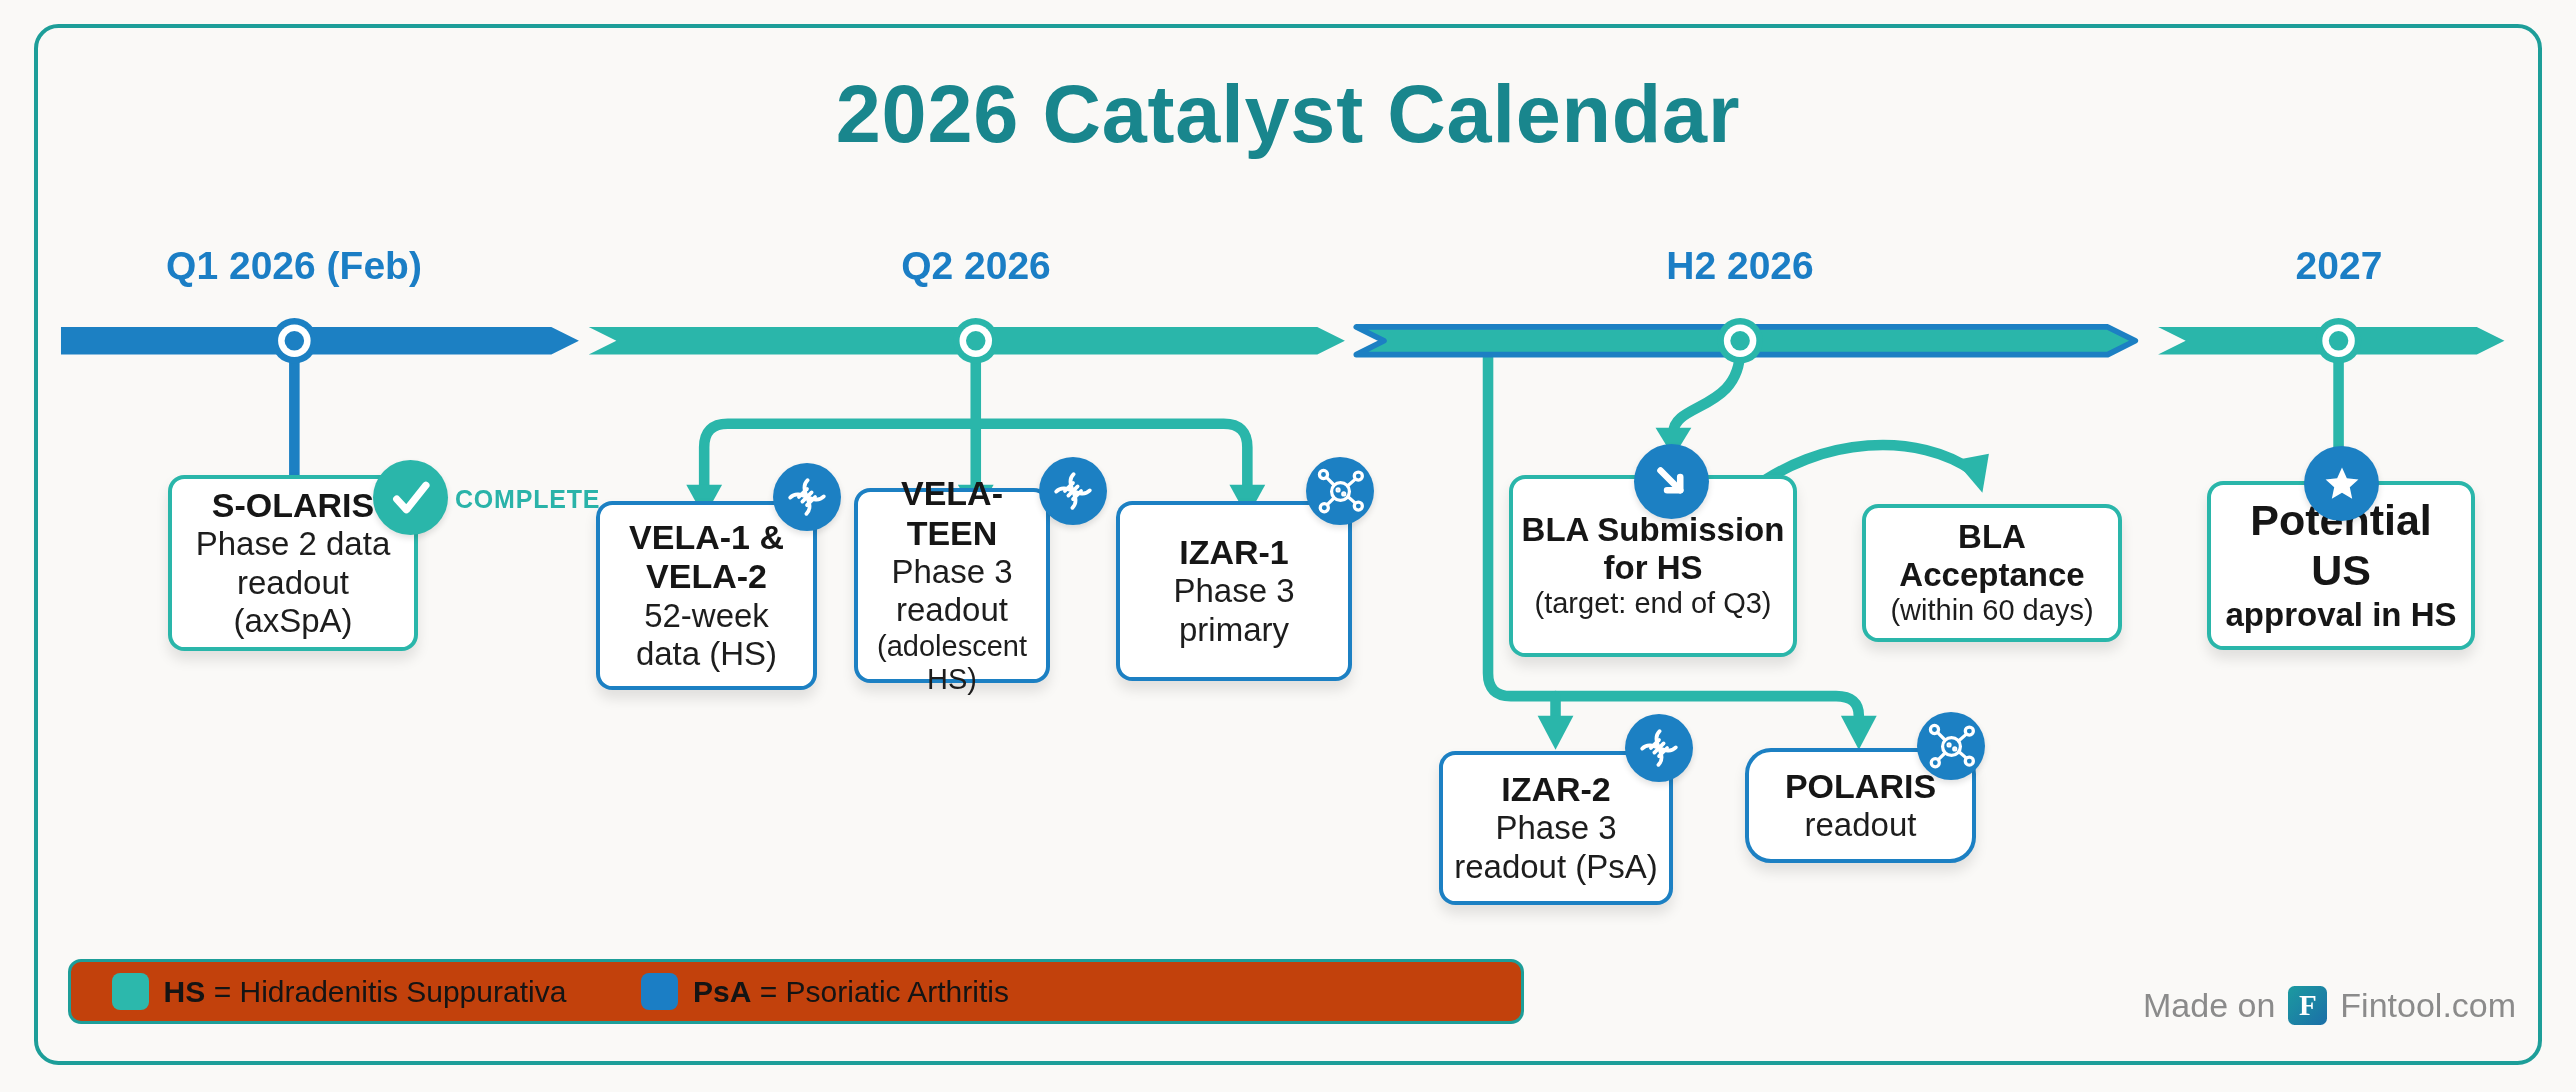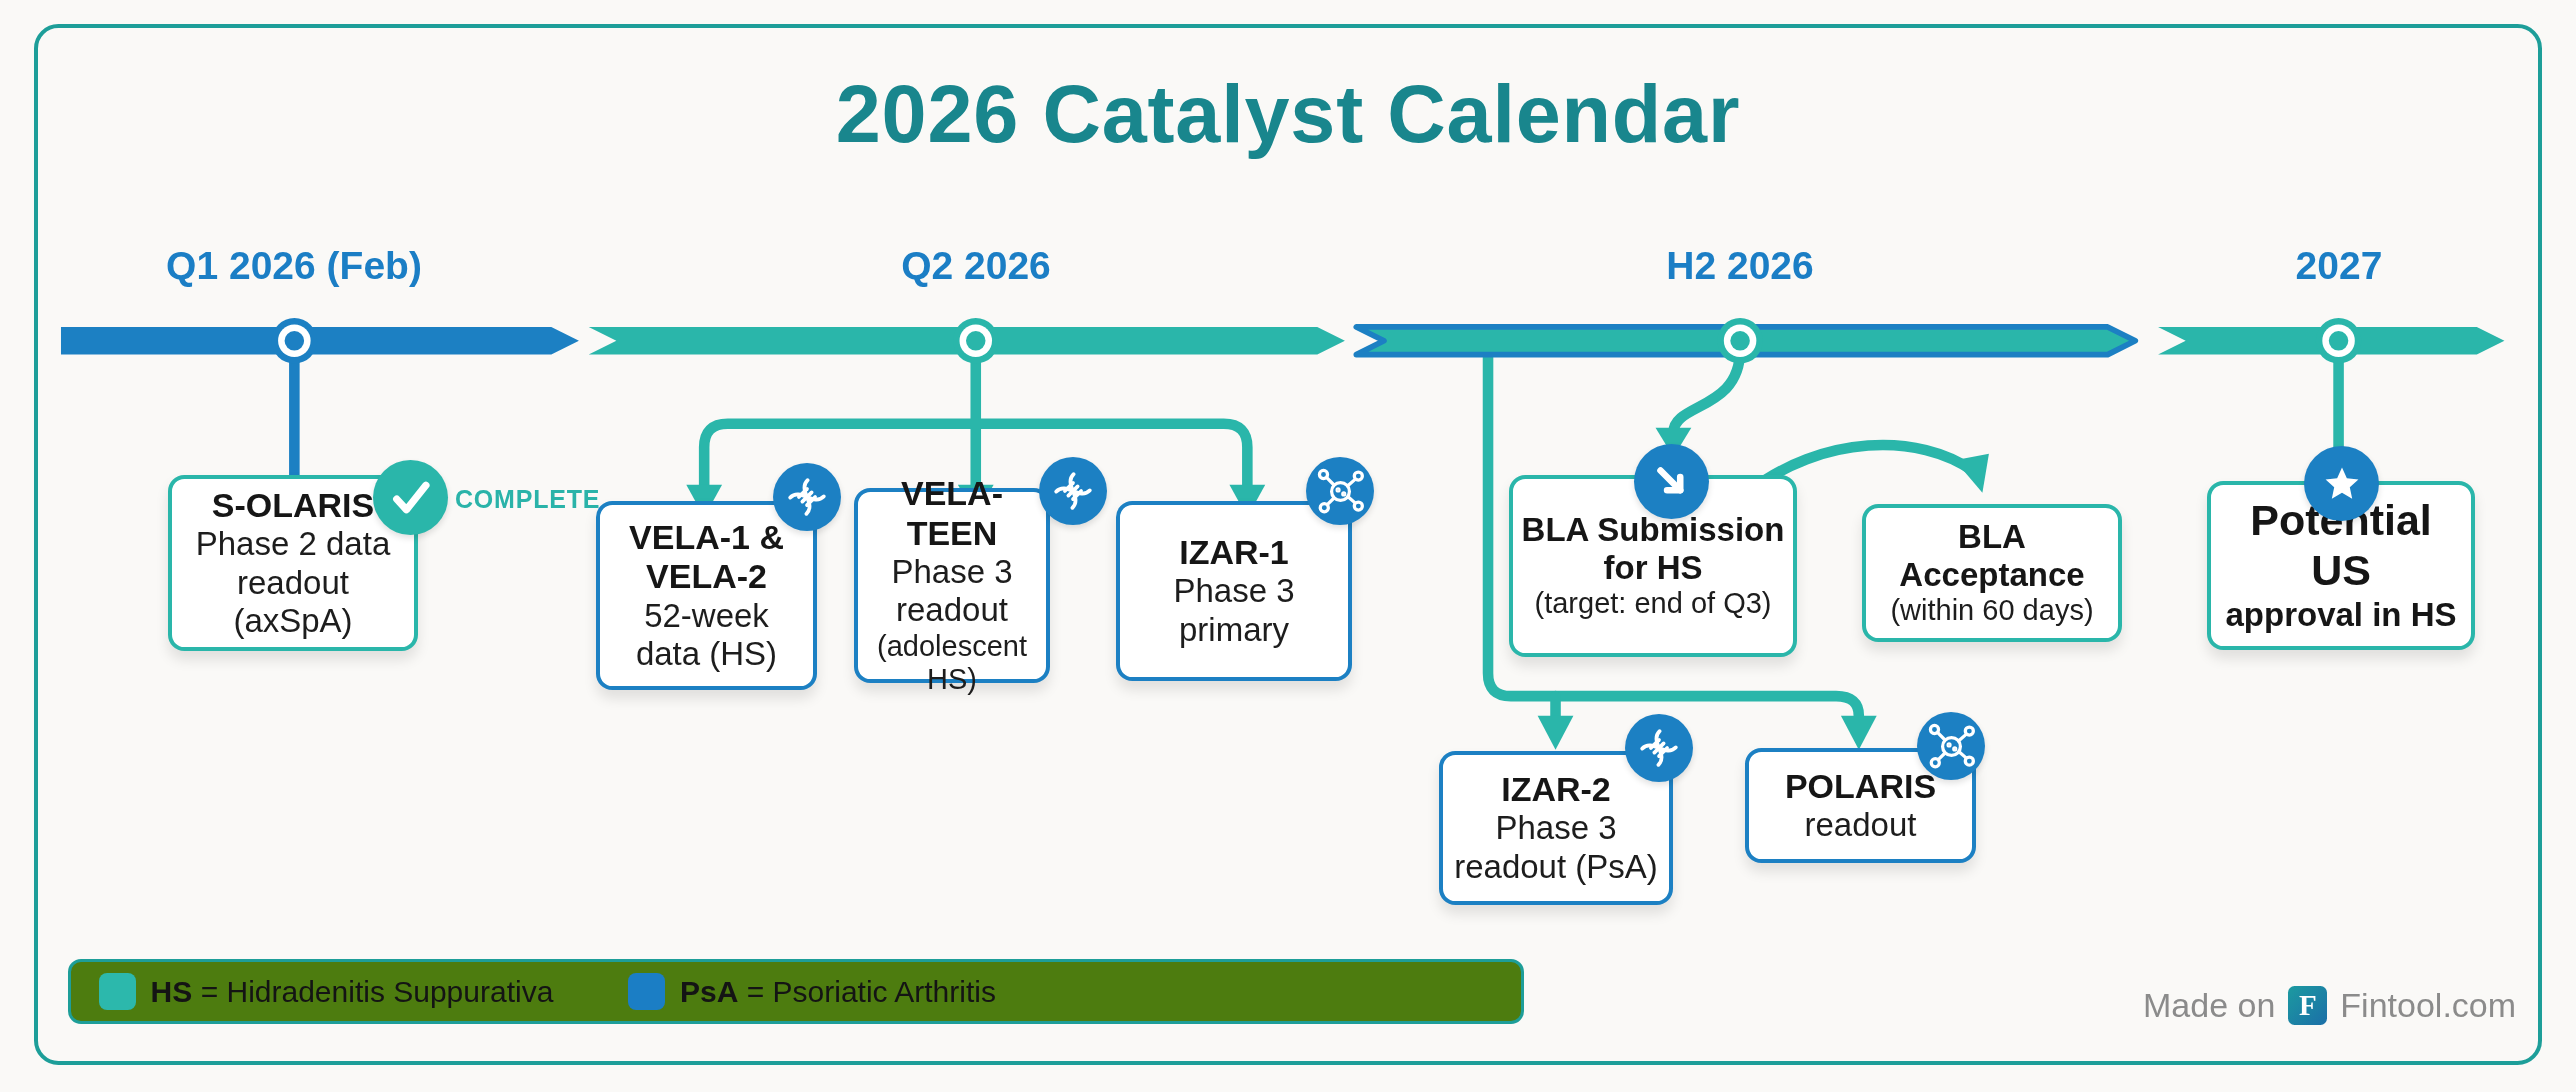--- a/index.html
+++ b/index.html
@@ -41,22 +41,22 @@
     box-shadow:0 3.3px 6.5px rgba(0,0,0,0.12);
   }
   .badge.teal { background:#2ab6aa; }
   .badge.blue { background:#1c80c3; }
   .complete-label {
     position:absolute; z-index:3; font-size:25px; font-weight:bold;
     color:#2ab3a9; letter-spacing:0.8px; white-space:nowrap;
   }
   .legend {
     position:absolute; z-index:2; left:68px; top:959px; width:1456px; height:65px;
-    background:#4d7c0f; border:3.3px solid #1d9e99; border-radius:13px;
-    display:flex; align-items:center; padding:0 28px; gap:75px;
+    background:#c2410c; border:3.3px solid #1d9e99; border-radius:13px;
+    display:flex; align-items:center; padding:0 41px; gap:75px;
   }
   .legend-item { display:flex; align-items:center; gap:14.6px; white-space:nowrap; }
   .swatch { width:37px; height:37px; border-radius:8.1px; flex:0 0 auto; }
   .legend-text { font-size:30px; color:#141414; }
   .legend-text b { font-weight:bold; }
   .footer {
     position:absolute; z-index:2; left:2143px; top:986px;
     display:flex; align-items:center; gap:13px; color:#8b8b8b; font-size:34px;
   }
   .flogo {
@@ -166,21 +166,21 @@
   <div class="t" style="font-size:33px;">Acceptance</div>
   <div class="s small">(within 60 days)</div>
 </div>
 
 <div class="card blue" style="left:1439px; top:751px; width:234px; height:154px;">
   <div class="t">IZAR-2</div>
   <div class="s">Phase 3</div>
   <div class="s">readout (PsA)</div>
 </div>
 
-<div class="card blue" style="left:1745px; top:748px; width:231px; height:115px;">
+<div class="card blue" style="left:1745px; top:748px; width:231px; height:115px;border-radius:26px;">
   <div class="t">POLARIS</div>
   <div class="s">readout</div>
 </div>
 
 <div class="card teal" style="left:2207px; top:481px; width:268px; height:169px;">
   <div class="t" style="font-size:43px;">Potential US</div>
   <div class="t" style="font-size:33px;">approval in HS</div>
 </div>
 
 <div class="badge teal" style="left:373px; top:460px; width:75px; height:75px;">

